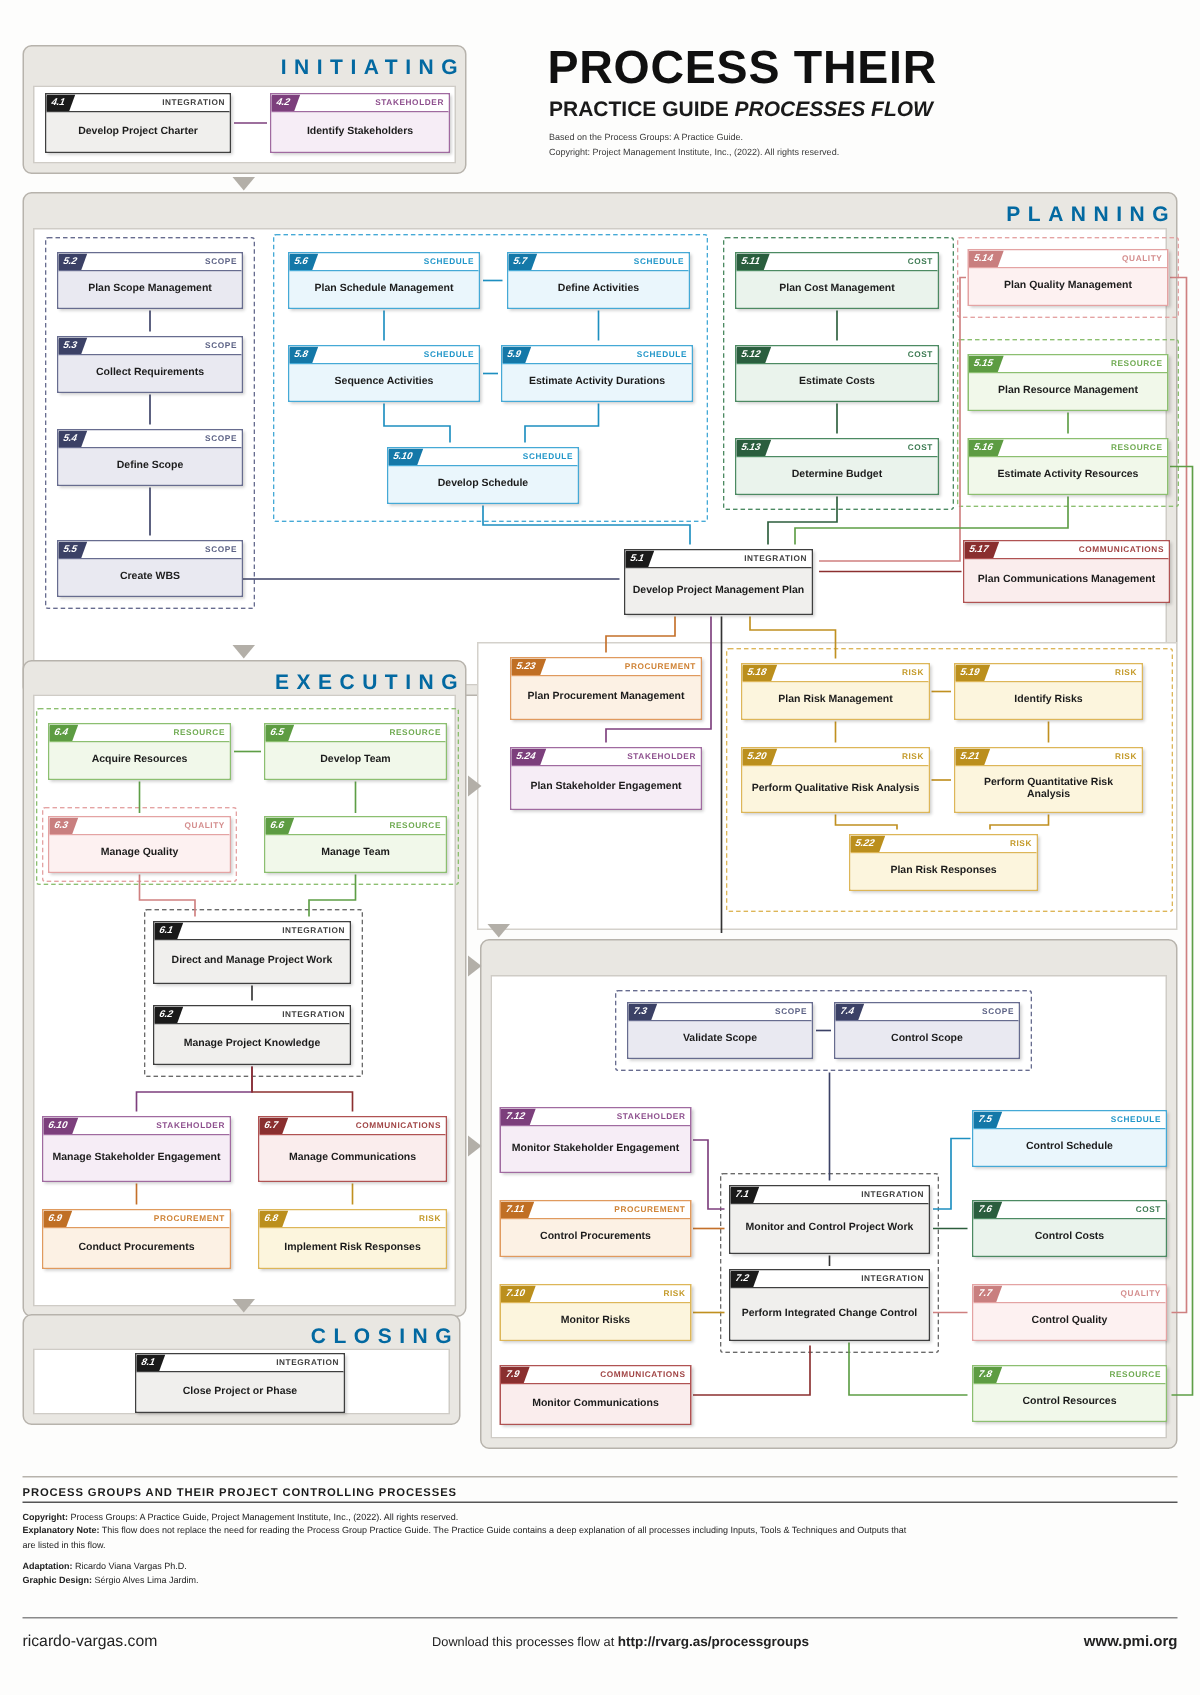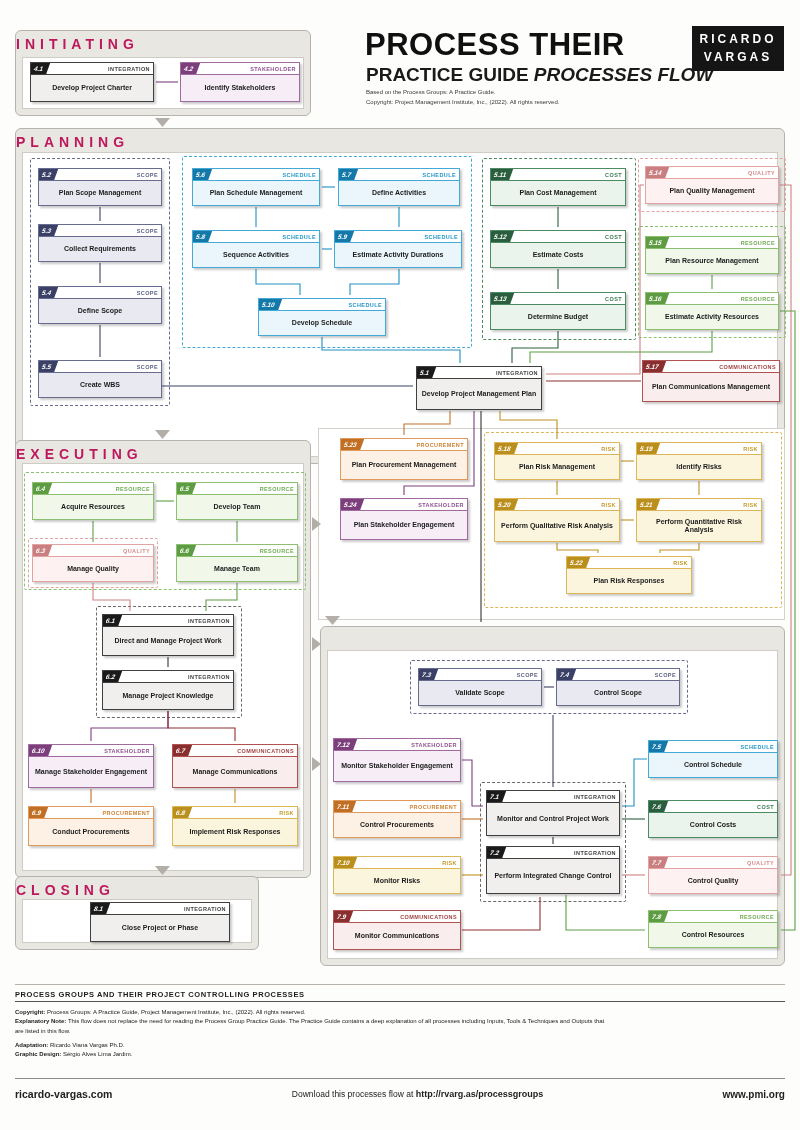--- a/index.html
+++ b/index.html
@@ -1,21 +1,21 @@
 <!DOCTYPE html>
 <html><head>
 <meta charset="utf-8">
 <style>
   *{margin:0;padding:0;box-sizing:border-box}
   html,body{background:#fff}
   body{font-family:"Liberation Sans",sans-serif;color:#222}
   #poster{position:relative;width:800px;height:1130px;background:#fdfdfc;overflow:hidden}
 
   .section{position:absolute;background:#e9e7e2;border:1px solid #b7b3ac;border-radius:6px}
-  .stitle{text-align:left;font-weight:bold;color:#be185d;letter-spacing:5px;font-size:14px;padding-top:5px;white-space:nowrap}
+  .stitle{text-align:right;font-weight:bold;color:#0369a1;letter-spacing:5px;font-size:14px;padding-top:5px;white-space:nowrap}
   .stitle.small{font-size:13px;letter-spacing:3px}
   .sbody{position:absolute;background:#fff;border:1px solid #cfccc6}
   .panel{position:absolute;background:#fff;border:1px solid #d4d1cb}
 
   .cluster{position:absolute;border:1px dashed;border-radius:2px}
   .cl-scope{border-color:#676c8f}.cl-schedule{border-color:#45a9d6}.cl-cost{border-color:#4c8a62}
   .cl-quality{border-color:#e4a3a3}.cl-resource{border-color:#8cbf70}.cl-risk{border-color:#ddb658}
   .cl-integration{border-color:#6a6a6a}
 
   .pbox{position:absolute;display:flex;flex-direction:column;background:#fff;border:1px solid;box-shadow:1.5px 1.5px 2px rgba(70,70,70,.28)}
@@ -32,35 +32,35 @@
   .ka-resource{border-color:#8cbf70}.ka-resource .ph{border-color:#8cbf70}.ka-resource .pn{background:#5d9c42}.ka-resource .pk{color:#70ab52}.ka-resource .pb{background:#f1f8ea}
   .ka-communications{border-color:#b05252}.ka-communications .ph{border-color:#b05252}.ka-communications .pn{background:#8a2f2f}.ka-communications .pk{color:#a04444}.ka-communications .pb{background:#faeded}
   .ka-risk{border-color:#ddb658}.ka-risk .ph{border-color:#ddb658}.ka-risk .pn{background:#bb8f1d}.ka-risk .pk{color:#c49a28}.ka-risk .pb{background:#fcf5dd}
   .ka-procurement{border-color:#e09a5e}.ka-procurement .ph{border-color:#e09a5e}.ka-procurement .pn{background:#c06f24}.ka-procurement .pk{color:#cf8234}.ka-procurement .pb{background:#fcf1e4}
   .ka-stakeholder{border-color:#a06aa0}.ka-stakeholder .ph{border-color:#a06aa0}.ka-stakeholder .pn{background:#7c3f7c}.ka-stakeholder .pk{color:#8e508e}.ka-stakeholder .pb{background:#f6edf6}
 
   #arrows{position:absolute;left:0;top:0;pointer-events:none}
   #arrows path{fill:none;stroke-width:1.1}
 
   .main-title{position:absolute;left:365px;top:27px;font-size:31px;font-weight:bold;letter-spacing:.5px;color:#101010;white-space:nowrap}
-  .sub-title{position:absolute;left:366px;top:64px;font-size:19px;font-weight:bold;color:#1a1a1a;white-space:nowrap}
+  .sub-title{position:absolute;left:366px;top:64px;font-size:14px;font-weight:bold;color:#1a1a1a;white-space:nowrap}
   .sub-title .it{font-style:italic}
   .hnotes{position:absolute;left:366px;top:88px;font-size:6px;color:#3a3a3a;line-height:1.6}
   .logo{position:absolute;left:692px;top:26px;width:92px;background:#151515;color:#fff;text-align:center;padding:4px 0 5px;line-height:1.5}
   .logo div{font-size:12px;font-weight:bold;letter-spacing:3px}
 
   .f-head{position:absolute;left:15px;top:990px;font-size:7.5px;font-weight:bold;letter-spacing:.6px;color:#1c1c1c}
   .f-line1{position:absolute;left:15px;top:984px;width:770px;border-top:1px solid #b7b3ac}
   .f-line2{position:absolute;left:15px;top:1001px;width:770px;border-top:1px solid #555}
   .f-legal{position:absolute;left:15px;top:1008px;width:595px;font-size:6px;line-height:1.55;color:#222}
   .f-legal p{margin:0}
   .f-legal p.gap{margin-top:5px}
   .pmi-box{position:absolute;left:620px;top:1004px;width:165px;height:80px;background:#efede9;border:1px solid #b7b3ac;font-size:7.5px;line-height:1.5;padding:8px;color:#222}
   .f-bottom{position:absolute;left:15px;top:1078px;width:770px;border-top:1px solid #8a8a8a;padding-top:9px;display:flex;justify-content:space-between;align-items:center}
-  .fb-left{font-size:10.5px;font-weight:bold}
+  .fb-left{font-size:10.5px;font-weight:normal}
   .fb-center{font-size:8.5px}
   .fb-center b{font-size:9px}
   .fb-right{font-size:10px;font-weight:bold}
 </style>
 </head>
 <body>
 
 <div id="poster">
 
   <div class="section" style="left:15px;top:30px;width:296px;height:86px">
@@ -77,34 +77,30 @@
 
   <div class="section" style="left:15px;top:440px;width:296px;height:438px">
     <div class="stitle">EXECUTING</div>
     <div class="sbody" style="left:6px;right:6px;top:22px;bottom:6px"></div>
   </div>
 
   <div class="section" style="left:320px;top:626px;width:465px;height:340px">
     <div class="sbody" style="left:6px;right:6px;top:23px;bottom:6px"></div>
   </div>
 
-  <div class="section" style="left:15px;top:876px;width:244px;height:74px">
+  <div class="section" style="left:15px;top:876px;width:292px;height:74px">
     <div class="stitle">CLOSING</div>
     <div class="sbody" style="left:6px;right:6px;top:22px;bottom:6px"></div>
   </div>
 
   <div class="main-title">PROCESS THEIR</div>
   <div class="sub-title"><span>PRACTICE GUIDE </span><span class="it">PROCESSES FLOW</span></div>
   <div class="hnotes">
     <div>Based on the Process Groups: A Practice Guide.</div>
     <div>Copyright: Project Management Institute, Inc., (2022). All rights reserved.</div>
-  </div>
-  <div class="logo">
-    <div>RICARDO</div>
-    <div>VARGAS</div>
   </div>
 
   <div class="cluster cl-scope" style="left:30px;top:158px;width:140px;height:248px"></div>
   <div class="cluster cl-schedule" style="left:182px;top:156px;width:290px;height:192px"></div>
   <div class="cluster cl-cost" style="left:482px;top:158px;width:154px;height:182px"></div>
   <div class="cluster cl-quality" style="left:638px;top:158px;width:148px;height:54px"></div>
   <div class="cluster cl-resource" style="left:638px;top:226px;width:148px;height:112px"></div>
   <div class="cluster cl-risk" style="left:484px;top:432px;width:298px;height:176px"></div>
   <div class="cluster cl-resource" style="left:24px;top:472px;width:282px;height:118px"></div>
   <div class="cluster cl-quality" style="left:28px;top:538px;width:130px;height:50px"></div>

